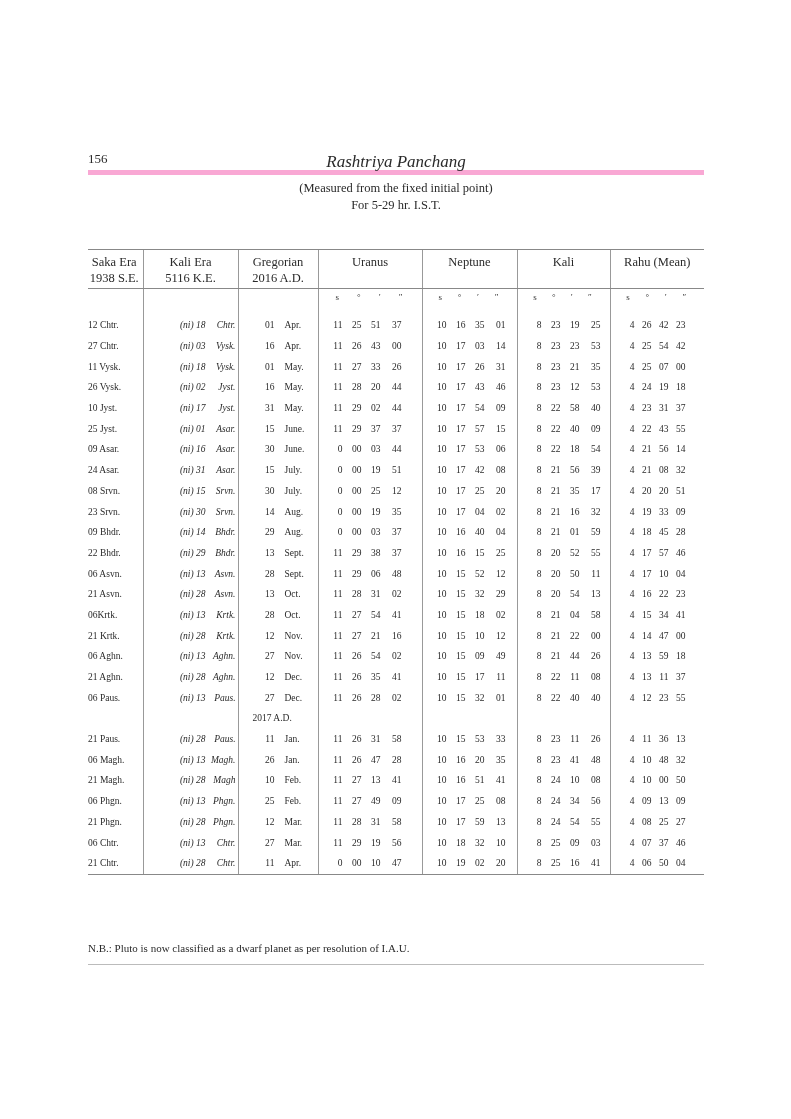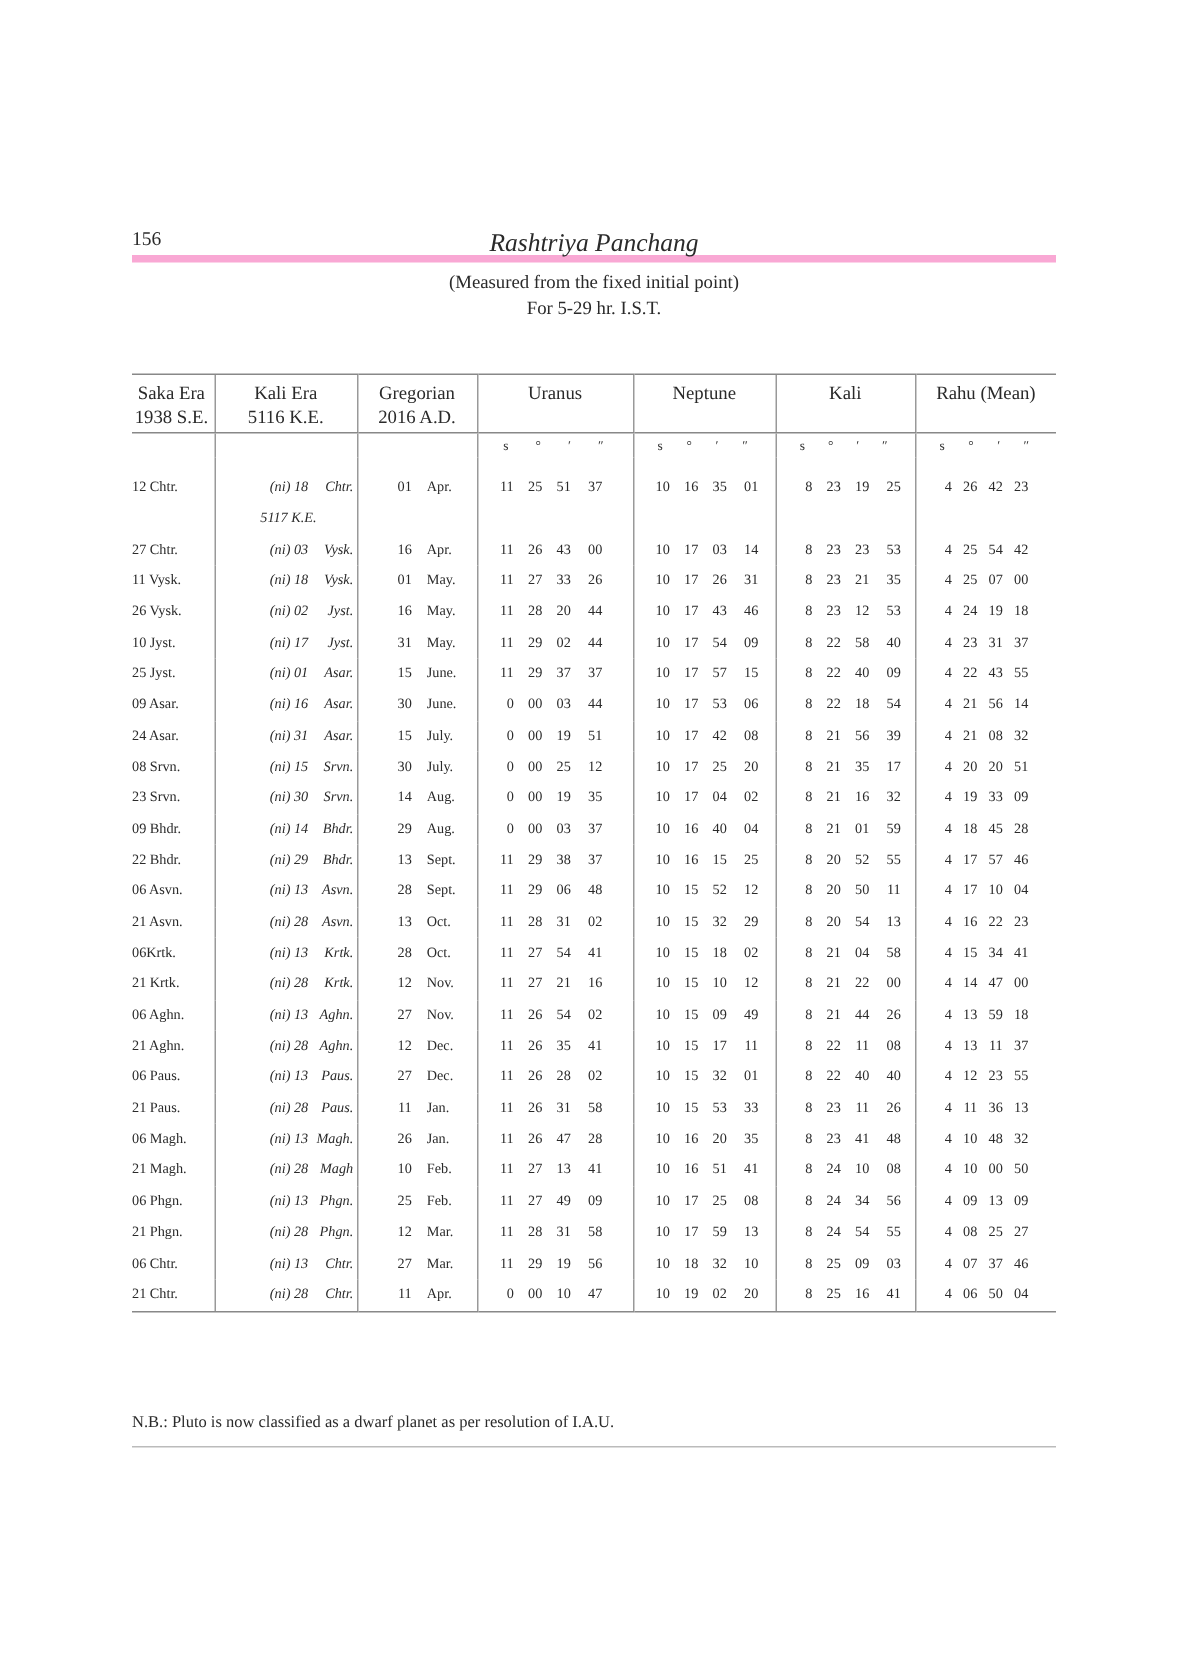--- a/index.html
+++ b/index.html
@@ -188,873 +188,873 @@
           <td class="rahu">
             <div class="dms">
               <span class="s">4</span>
               <span class="d">26</span>
               <span class="m">42</span>
               <span class="sec">23</span>
             </div>
           </td>
         </tr>
         <tr>
+          <td class="saka">27 Chtr.</td>
+          <td class="kali">
+            <div class="kali-inner">
+              <span class="kali-day">(ni) 03</span>
+              <span class="kali-month">Vysk.</span>
+            </div>
+          </td>
+          <td class="greg">
+            <div class="greg-inner">
+              <span class="greg-day">16</span>
+              <span class="greg-month">Apr.</span>
+            </div>
+          </td>
+          <td class="uranus">
+            <div class="dms">
+              <span class="s">11</span>
+              <span class="d">26</span>
+              <span class="m">43</span>
+              <span class="sec">00</span>
+            </div>
+          </td>
+          <td class="neptune">
+            <div class="dms">
+              <span class="s">10</span>
+              <span class="d">17</span>
+              <span class="m">03</span>
+              <span class="sec">14</span>
+            </div>
+          </td>
+          <td class="pluto">
+            <div class="dms">
+              <span class="s">8</span>
+              <span class="d">23</span>
+              <span class="m">23</span>
+              <span class="sec">53</span>
+            </div>
+          </td>
+          <td class="rahu">
+            <div class="dms">
+              <span class="s">4</span>
+              <span class="d">25</span>
+              <span class="m">54</span>
+              <span class="sec">42</span>
+            </div>
+          </td>
+        </tr>
+        <tr>
+          <td class="saka">11 Vysk.</td>
+          <td class="kali">
+            <div class="kali-inner">
+              <span class="kali-day">(ni) 18</span>
+              <span class="kali-month">Vysk.</span>
+            </div>
+          </td>
+          <td class="greg">
+            <div class="greg-inner">
+              <span class="greg-day">01</span>
+              <span class="greg-month">May.</span>
+            </div>
+          </td>
+          <td class="uranus">
+            <div class="dms">
+              <span class="s">11</span>
+              <span class="d">27</span>
+              <span class="m">33</span>
+              <span class="sec">26</span>
+            </div>
+          </td>
+          <td class="neptune">
+            <div class="dms">
+              <span class="s">10</span>
+              <span class="d">17</span>
+              <span class="m">26</span>
+              <span class="sec">31</span>
+            </div>
+          </td>
+          <td class="pluto">
+            <div class="dms">
+              <span class="s">8</span>
+              <span class="d">23</span>
+              <span class="m">21</span>
+              <span class="sec">35</span>
+            </div>
+          </td>
+          <td class="rahu">
+            <div class="dms">
+              <span class="s">4</span>
+              <span class="d">25</span>
+              <span class="m">07</span>
+              <span class="sec">00</span>
+            </div>
+          </td>
+        </tr>
+        <tr>
+          <td class="saka">26 Vysk.</td>
+          <td class="kali">
+            <div class="kali-inner">
+              <span class="kali-day">(ni) 02</span>
+              <span class="kali-month">Jyst.</span>
+            </div>
+          </td>
+          <td class="greg">
+            <div class="greg-inner">
+              <span class="greg-day">16</span>
+              <span class="greg-month">May.</span>
+            </div>
+          </td>
+          <td class="uranus">
+            <div class="dms">
+              <span class="s">11</span>
+              <span class="d">28</span>
+              <span class="m">20</span>
+              <span class="sec">44</span>
+            </div>
+          </td>
+          <td class="neptune">
+            <div class="dms">
+              <span class="s">10</span>
+              <span class="d">17</span>
+              <span class="m">43</span>
+              <span class="sec">46</span>
+            </div>
+          </td>
+          <td class="pluto">
+            <div class="dms">
+              <span class="s">8</span>
+              <span class="d">23</span>
+              <span class="m">12</span>
+              <span class="sec">53</span>
+            </div>
+          </td>
+          <td class="rahu">
+            <div class="dms">
+              <span class="s">4</span>
+              <span class="d">24</span>
+              <span class="m">19</span>
+              <span class="sec">18</span>
+            </div>
+          </td>
+        </tr>
+        <tr>
+          <td class="saka">10 Jyst.</td>
+          <td class="kali">
+            <div class="kali-inner">
+              <span class="kali-day">(ni) 17</span>
+              <span class="kali-month">Jyst.</span>
+            </div>
+          </td>
+          <td class="greg">
+            <div class="greg-inner">
+              <span class="greg-day">31</span>
+              <span class="greg-month">May.</span>
+            </div>
+          </td>
+          <td class="uranus">
+            <div class="dms">
+              <span class="s">11</span>
+              <span class="d">29</span>
+              <span class="m">02</span>
+              <span class="sec">44</span>
+            </div>
+          </td>
+          <td class="neptune">
+            <div class="dms">
+              <span class="s">10</span>
+              <span class="d">17</span>
+              <span class="m">54</span>
+              <span class="sec">09</span>
+            </div>
+          </td>
+          <td class="pluto">
+            <div class="dms">
+              <span class="s">8</span>
+              <span class="d">22</span>
+              <span class="m">58</span>
+              <span class="sec">40</span>
+            </div>
+          </td>
+          <td class="rahu">
+            <div class="dms">
+              <span class="s">4</span>
+              <span class="d">23</span>
+              <span class="m">31</span>
+              <span class="sec">37</span>
+            </div>
+          </td>
+        </tr>
+        <tr>
+          <td class="saka">25 Jyst.</td>
+          <td class="kali">
+            <div class="kali-inner">
+              <span class="kali-day">(ni) 01</span>
+              <span class="kali-month">Asar.</span>
+            </div>
+          </td>
+          <td class="greg">
+            <div class="greg-inner">
+              <span class="greg-day">15</span>
+              <span class="greg-month">June.</span>
+            </div>
+          </td>
+          <td class="uranus">
+            <div class="dms">
+              <span class="s">11</span>
+              <span class="d">29</span>
+              <span class="m">37</span>
+              <span class="sec">37</span>
+            </div>
+          </td>
+          <td class="neptune">
+            <div class="dms">
+              <span class="s">10</span>
+              <span class="d">17</span>
+              <span class="m">57</span>
+              <span class="sec">15</span>
+            </div>
+          </td>
+          <td class="pluto">
+            <div class="dms">
+              <span class="s">8</span>
+              <span class="d">22</span>
+              <span class="m">40</span>
+              <span class="sec">09</span>
+            </div>
+          </td>
+          <td class="rahu">
+            <div class="dms">
+              <span class="s">4</span>
+              <span class="d">22</span>
+              <span class="m">43</span>
+              <span class="sec">55</span>
+            </div>
+          </td>
+        </tr>
+        <tr>
+          <td class="saka">09 Asar.</td>
+          <td class="kali">
+            <div class="kali-inner">
+              <span class="kali-day">(ni) 16</span>
+              <span class="kali-month">Asar.</span>
+            </div>
+          </td>
+          <td class="greg">
+            <div class="greg-inner">
+              <span class="greg-day">30</span>
+              <span class="greg-month">June.</span>
+            </div>
+          </td>
+          <td class="uranus">
+            <div class="dms">
+              <span class="s">0</span>
+              <span class="d">00</span>
+              <span class="m">03</span>
+              <span class="sec">44</span>
+            </div>
+          </td>
+          <td class="neptune">
+            <div class="dms">
+              <span class="s">10</span>
+              <span class="d">17</span>
+              <span class="m">53</span>
+              <span class="sec">06</span>
+            </div>
+          </td>
+          <td class="pluto">
+            <div class="dms">
+              <span class="s">8</span>
+              <span class="d">22</span>
+              <span class="m">18</span>
+              <span class="sec">54</span>
+            </div>
+          </td>
+          <td class="rahu">
+            <div class="dms">
+              <span class="s">4</span>
+              <span class="d">21</span>
+              <span class="m">56</span>
+              <span class="sec">14</span>
+            </div>
+          </td>
+        </tr>
+        <tr>
+          <td class="saka">24 Asar.</td>
+          <td class="kali">
+            <div class="kali-inner">
+              <span class="kali-day">(ni) 31</span>
+              <span class="kali-month">Asar.</span>
+            </div>
+          </td>
+          <td class="greg">
+            <div class="greg-inner">
+              <span class="greg-day">15</span>
+              <span class="greg-month">July.</span>
+            </div>
+          </td>
+          <td class="uranus">
+            <div class="dms">
+              <span class="s">0</span>
+              <span class="d">00</span>
+              <span class="m">19</span>
+              <span class="sec">51</span>
+            </div>
+          </td>
+          <td class="neptune">
+            <div class="dms">
+              <span class="s">10</span>
+              <span class="d">17</span>
+              <span class="m">42</span>
+              <span class="sec">08</span>
+            </div>
+          </td>
+          <td class="pluto">
+            <div class="dms">
+              <span class="s">8</span>
+              <span class="d">21</span>
+              <span class="m">56</span>
+              <span class="sec">39</span>
+            </div>
+          </td>
+          <td class="rahu">
+            <div class="dms">
+              <span class="s">4</span>
+              <span class="d">21</span>
+              <span class="m">08</span>
+              <span class="sec">32</span>
+            </div>
+          </td>
+        </tr>
+        <tr>
+          <td class="saka">08 Srvn.</td>
+          <td class="kali">
+            <div class="kali-inner">
+              <span class="kali-day">(ni) 15</span>
+              <span class="kali-month">Srvn.</span>
+            </div>
+          </td>
+          <td class="greg">
+            <div class="greg-inner">
+              <span class="greg-day">30</span>
+              <span class="greg-month">July.</span>
+            </div>
+          </td>
+          <td class="uranus">
+            <div class="dms">
+              <span class="s">0</span>
+              <span class="d">00</span>
+              <span class="m">25</span>
+              <span class="sec">12</span>
+            </div>
+          </td>
+          <td class="neptune">
+            <div class="dms">
+              <span class="s">10</span>
+              <span class="d">17</span>
+              <span class="m">25</span>
+              <span class="sec">20</span>
+            </div>
+          </td>
+          <td class="pluto">
+            <div class="dms">
+              <span class="s">8</span>
+              <span class="d">21</span>
+              <span class="m">35</span>
+              <span class="sec">17</span>
+            </div>
+          </td>
+          <td class="rahu">
+            <div class="dms">
+              <span class="s">4</span>
+              <span class="d">20</span>
+              <span class="m">20</span>
+              <span class="sec">51</span>
+            </div>
+          </td>
+        </tr>
+        <tr>
+          <td class="saka">23 Srvn.</td>
+          <td class="kali">
+            <div class="kali-inner">
+              <span class="kali-day">(ni) 30</span>
+              <span class="kali-month">Srvn.</span>
+            </div>
+          </td>
+          <td class="greg">
+            <div class="greg-inner">
+              <span class="greg-day">14</span>
+              <span class="greg-month">Aug.</span>
+            </div>
+          </td>
+          <td class="uranus">
+            <div class="dms">
+              <span class="s">0</span>
+              <span class="d">00</span>
+              <span class="m">19</span>
+              <span class="sec">35</span>
+            </div>
+          </td>
+          <td class="neptune">
+            <div class="dms">
+              <span class="s">10</span>
+              <span class="d">17</span>
+              <span class="m">04</span>
+              <span class="sec">02</span>
+            </div>
+          </td>
+          <td class="pluto">
+            <div class="dms">
+              <span class="s">8</span>
+              <span class="d">21</span>
+              <span class="m">16</span>
+              <span class="sec">32</span>
+            </div>
+          </td>
+          <td class="rahu">
+            <div class="dms">
+              <span class="s">4</span>
+              <span class="d">19</span>
+              <span class="m">33</span>
+              <span class="sec">09</span>
+            </div>
+          </td>
+        </tr>
+        <tr>
+          <td class="saka">09 Bhdr.</td>
+          <td class="kali">
+            <div class="kali-inner">
+              <span class="kali-day">(ni) 14</span>
+              <span class="kali-month">Bhdr.</span>
+            </div>
+          </td>
+          <td class="greg">
+            <div class="greg-inner">
+              <span class="greg-day">29</span>
+              <span class="greg-month">Aug.</span>
+            </div>
+          </td>
+          <td class="uranus">
+            <div class="dms">
+              <span class="s">0</span>
+              <span class="d">00</span>
+              <span class="m">03</span>
+              <span class="sec">37</span>
+            </div>
+          </td>
+          <td class="neptune">
+            <div class="dms">
+              <span class="s">10</span>
+              <span class="d">16</span>
+              <span class="m">40</span>
+              <span class="sec">04</span>
+            </div>
+          </td>
+          <td class="pluto">
+            <div class="dms">
+              <span class="s">8</span>
+              <span class="d">21</span>
+              <span class="m">01</span>
+              <span class="sec">59</span>
+            </div>
+          </td>
+          <td class="rahu">
+            <div class="dms">
+              <span class="s">4</span>
+              <span class="d">18</span>
+              <span class="m">45</span>
+              <span class="sec">28</span>
+            </div>
+          </td>
+        </tr>
+        <tr>
+          <td class="saka">22 Bhdr.</td>
+          <td class="kali">
+            <div class="kali-inner">
+              <span class="kali-day">(ni) 29</span>
+              <span class="kali-month">Bhdr.</span>
+            </div>
+          </td>
+          <td class="greg">
+            <div class="greg-inner">
+              <span class="greg-day">13</span>
+              <span class="greg-month">Sept.</span>
+            </div>
+          </td>
+          <td class="uranus">
+            <div class="dms">
+              <span class="s">11</span>
+              <span class="d">29</span>
+              <span class="m">38</span>
+              <span class="sec">37</span>
+            </div>
+          </td>
+          <td class="neptune">
+            <div class="dms">
+              <span class="s">10</span>
+              <span class="d">16</span>
+              <span class="m">15</span>
+              <span class="sec">25</span>
+            </div>
+          </td>
+          <td class="pluto">
+            <div class="dms">
+              <span class="s">8</span>
+              <span class="d">20</span>
+              <span class="m">52</span>
+              <span class="sec">55</span>
+            </div>
+          </td>
+          <td class="rahu">
+            <div class="dms">
+              <span class="s">4</span>
+              <span class="d">17</span>
+              <span class="m">57</span>
+              <span class="sec">46</span>
+            </div>
+          </td>
+        </tr>
+        <tr>
+          <td class="saka">06 Asvn.</td>
+          <td class="kali">
+            <div class="kali-inner">
+              <span class="kali-day">(ni) 13</span>
+              <span class="kali-month">Asvn.</span>
+            </div>
+          </td>
+          <td class="greg">
+            <div class="greg-inner">
+              <span class="greg-day">28</span>
+              <span class="greg-month">Sept.</span>
+            </div>
+          </td>
+          <td class="uranus">
+            <div class="dms">
+              <span class="s">11</span>
+              <span class="d">29</span>
+              <span class="m">06</span>
+              <span class="sec">48</span>
+            </div>
+          </td>
+          <td class="neptune">
+            <div class="dms">
+              <span class="s">10</span>
+              <span class="d">15</span>
+              <span class="m">52</span>
+              <span class="sec">12</span>
+            </div>
+          </td>
+          <td class="pluto">
+            <div class="dms">
+              <span class="s">8</span>
+              <span class="d">20</span>
+              <span class="m">50</span>
+              <span class="sec">11</span>
+            </div>
+          </td>
+          <td class="rahu">
+            <div class="dms">
+              <span class="s">4</span>
+              <span class="d">17</span>
+              <span class="m">10</span>
+              <span class="sec">04</span>
+            </div>
+          </td>
+        </tr>
+        <tr>
+          <td class="saka">21 Asvn.</td>
+          <td class="kali">
+            <div class="kali-inner">
+              <span class="kali-day">(ni) 28</span>
+              <span class="kali-month">Asvn.</span>
+            </div>
+          </td>
+          <td class="greg">
+            <div class="greg-inner">
+              <span class="greg-day">13</span>
+              <span class="greg-month">Oct.</span>
+            </div>
+          </td>
+          <td class="uranus">
+            <div class="dms">
+              <span class="s">11</span>
+              <span class="d">28</span>
+              <span class="m">31</span>
+              <span class="sec">02</span>
+            </div>
+          </td>
+          <td class="neptune">
+            <div class="dms">
+              <span class="s">10</span>
+              <span class="d">15</span>
+              <span class="m">32</span>
+              <span class="sec">29</span>
+            </div>
+          </td>
+          <td class="pluto">
+            <div class="dms">
+              <span class="s">8</span>
+              <span class="d">20</span>
+              <span class="m">54</span>
+              <span class="sec">13</span>
+            </div>
+          </td>
+          <td class="rahu">
+            <div class="dms">
+              <span class="s">4</span>
+              <span class="d">16</span>
+              <span class="m">22</span>
+              <span class="sec">23</span>
+            </div>
+          </td>
+        </tr>
+        <tr>
+          <td class="saka">06Krtk.</td>
+          <td class="kali">
+            <div class="kali-inner">
+              <span class="kali-day">(ni) 13</span>
+              <span class="kali-month">Krtk.</span>
+            </div>
+          </td>
+          <td class="greg">
+            <div class="greg-inner">
+              <span class="greg-day">28</span>
+              <span class="greg-month">Oct.</span>
+            </div>
+          </td>
+          <td class="uranus">
+            <div class="dms">
+              <span class="s">11</span>
+              <span class="d">27</span>
+              <span class="m">54</span>
+              <span class="sec">41</span>
+            </div>
+          </td>
+          <td class="neptune">
+            <div class="dms">
+              <span class="s">10</span>
+              <span class="d">15</span>
+              <span class="m">18</span>
+              <span class="sec">02</span>
+            </div>
+          </td>
+          <td class="pluto">
+            <div class="dms">
+              <span class="s">8</span>
+              <span class="d">21</span>
+              <span class="m">04</span>
+              <span class="sec">58</span>
+            </div>
+          </td>
+          <td class="rahu">
+            <div class="dms">
+              <span class="s">4</span>
+              <span class="d">15</span>
+              <span class="m">34</span>
+              <span class="sec">41</span>
+            </div>
+          </td>
+        </tr>
+        <tr>
+          <td class="saka">21 Krtk.</td>
+          <td class="kali">
+            <div class="kali-inner">
+              <span class="kali-day">(ni) 28</span>
+              <span class="kali-month">Krtk.</span>
+            </div>
+          </td>
+          <td class="greg">
+            <div class="greg-inner">
+              <span class="greg-day">12</span>
+              <span class="greg-month">Nov.</span>
+            </div>
+          </td>
+          <td class="uranus">
+            <div class="dms">
+              <span class="s">11</span>
+              <span class="d">27</span>
+              <span class="m">21</span>
+              <span class="sec">16</span>
+            </div>
+          </td>
+          <td class="neptune">
+            <div class="dms">
+              <span class="s">10</span>
+              <span class="d">15</span>
+              <span class="m">10</span>
+              <span class="sec">12</span>
+            </div>
+          </td>
+          <td class="pluto">
+            <div class="dms">
+              <span class="s">8</span>
+              <span class="d">21</span>
+              <span class="m">22</span>
+              <span class="sec">00</span>
+            </div>
+          </td>
+          <td class="rahu">
+            <div class="dms">
+              <span class="s">4</span>
+              <span class="d">14</span>
+              <span class="m">47</span>
+              <span class="sec">00</span>
+            </div>
+          </td>
+        </tr>
+        <tr>
+          <td class="saka">06 Aghn.</td>
+          <td class="kali">
+            <div class="kali-inner">
+              <span class="kali-day">(ni) 13</span>
+              <span class="kali-month">Aghn.</span>
+            </div>
+          </td>
+          <td class="greg">
+            <div class="greg-inner">
+              <span class="greg-day">27</span>
+              <span class="greg-month">Nov.</span>
+            </div>
+          </td>
+          <td class="uranus">
+            <div class="dms">
+              <span class="s">11</span>
+              <span class="d">26</span>
+              <span class="m">54</span>
+              <span class="sec">02</span>
+            </div>
+          </td>
+          <td class="neptune">
+            <div class="dms">
+              <span class="s">10</span>
+              <span class="d">15</span>
+              <span class="m">09</span>
+              <span class="sec">49</span>
+            </div>
+          </td>
+          <td class="pluto">
+            <div class="dms">
+              <span class="s">8</span>
+              <span class="d">21</span>
+              <span class="m">44</span>
+              <span class="sec">26</span>
+            </div>
+          </td>
+          <td class="rahu">
+            <div class="dms">
+              <span class="s">4</span>
+              <span class="d">13</span>
+              <span class="m">59</span>
+              <span class="sec">18</span>
+            </div>
+          </td>
+        </tr>
+        <tr>
+          <td class="saka">21 Aghn.</td>
+          <td class="kali">
+            <div class="kali-inner">
+              <span class="kali-day">(ni) 28</span>
+              <span class="kali-month">Aghn.</span>
+            </div>
+          </td>
+          <td class="greg">
+            <div class="greg-inner">
+              <span class="greg-day">12</span>
+              <span class="greg-month">Dec.</span>
+            </div>
+          </td>
+          <td class="uranus">
+            <div class="dms">
+              <span class="s">11</span>
+              <span class="d">26</span>
+              <span class="m">35</span>
+              <span class="sec">41</span>
+            </div>
+          </td>
+          <td class="neptune">
+            <div class="dms">
+              <span class="s">10</span>
+              <span class="d">15</span>
+              <span class="m">17</span>
+              <span class="sec">11</span>
+            </div>
+          </td>
+          <td class="pluto">
+            <div class="dms">
+              <span class="s">8</span>
+              <span class="d">22</span>
+              <span class="m">11</span>
+              <span class="sec">08</span>
+            </div>
+          </td>
+          <td class="rahu">
+            <div class="dms">
+              <span class="s">4</span>
+              <span class="d">13</span>
+              <span class="m">11</span>
+              <span class="sec">37</span>
+            </div>
+          </td>
+        </tr>
+        <tr>
+          <td class="saka">06 Paus.</td>
+          <td class="kali">
+            <div class="kali-inner">
+              <span class="kali-day">(ni) 13</span>
+              <span class="kali-month">Paus.</span>
+            </div>
+          </td>
+          <td class="greg">
+            <div class="greg-inner">
+              <span class="greg-day">27</span>
+              <span class="greg-month">Dec.</span>
+            </div>
+          </td>
+          <td class="uranus">
+            <div class="dms">
+              <span class="s">11</span>
+              <span class="d">26</span>
+              <span class="m">28</span>
+              <span class="sec">02</span>
+            </div>
+          </td>
+          <td class="neptune">
+            <div class="dms">
+              <span class="s">10</span>
+              <span class="d">15</span>
+              <span class="m">32</span>
+              <span class="sec">01</span>
+            </div>
+          </td>
+          <td class="pluto">
+            <div class="dms">
+              <span class="s">8</span>
+              <span class="d">22</span>
+              <span class="m">40</span>
+              <span class="sec">40</span>
+            </div>
+          </td>
+          <td class="rahu">
+            <div class="dms">
+              <span class="s">4</span>
+              <span class="d">12</span>
+              <span class="m">23</span>
+              <span class="sec">55</span>
+            </div>
+          </td>
+        </tr>
+        <tr>
           <td></td>
-          <td style="font-style: italic; padding-left: 30px;">5117 K.E.</td>
+          <td></td>
+          <td style="padding-left: 14px;">2017 A.D.</td>
           <td></td>
           <td></td>
           <td></td>
           <td></td>
-          <td></td>
-        </tr>
-        <tr>
-          <td class="saka">27 Chtr.</td>
-          <td class="kali">
-            <div class="kali-inner">
-              <span class="kali-day">(ni) 03</span>
-              <span class="kali-month">Vysk.</span>
-            </div>
-          </td>
-          <td class="greg">
-            <div class="greg-inner">
-              <span class="greg-day">16</span>
-              <span class="greg-month">Apr.</span>
-            </div>
-          </td>
-          <td class="uranus">
-            <div class="dms">
-              <span class="s">11</span>
-              <span class="d">26</span>
-              <span class="m">43</span>
-              <span class="sec">00</span>
-            </div>
-          </td>
-          <td class="neptune">
-            <div class="dms">
-              <span class="s">10</span>
-              <span class="d">17</span>
-              <span class="m">03</span>
-              <span class="sec">14</span>
-            </div>
-          </td>
-          <td class="pluto">
-            <div class="dms">
-              <span class="s">8</span>
-              <span class="d">23</span>
-              <span class="m">23</span>
-              <span class="sec">53</span>
-            </div>
-          </td>
-          <td class="rahu">
-            <div class="dms">
-              <span class="s">4</span>
-              <span class="d">25</span>
-              <span class="m">54</span>
-              <span class="sec">42</span>
-            </div>
-          </td>
-        </tr>
-        <tr>
-          <td class="saka">11 Vysk.</td>
-          <td class="kali">
-            <div class="kali-inner">
-              <span class="kali-day">(ni) 18</span>
-              <span class="kali-month">Vysk.</span>
-            </div>
-          </td>
-          <td class="greg">
-            <div class="greg-inner">
-              <span class="greg-day">01</span>
-              <span class="greg-month">May.</span>
-            </div>
-          </td>
-          <td class="uranus">
-            <div class="dms">
-              <span class="s">11</span>
-              <span class="d">27</span>
-              <span class="m">33</span>
-              <span class="sec">26</span>
-            </div>
-          </td>
-          <td class="neptune">
-            <div class="dms">
-              <span class="s">10</span>
-              <span class="d">17</span>
-              <span class="m">26</span>
-              <span class="sec">31</span>
-            </div>
-          </td>
-          <td class="pluto">
-            <div class="dms">
-              <span class="s">8</span>
-              <span class="d">23</span>
-              <span class="m">21</span>
-              <span class="sec">35</span>
-            </div>
-          </td>
-          <td class="rahu">
-            <div class="dms">
-              <span class="s">4</span>
-              <span class="d">25</span>
-              <span class="m">07</span>
-              <span class="sec">00</span>
-            </div>
-          </td>
-        </tr>
-        <tr>
-          <td class="saka">26 Vysk.</td>
-          <td class="kali">
-            <div class="kali-inner">
-              <span class="kali-day">(ni) 02</span>
-              <span class="kali-month">Jyst.</span>
-            </div>
-          </td>
-          <td class="greg">
-            <div class="greg-inner">
-              <span class="greg-day">16</span>
-              <span class="greg-month">May.</span>
-            </div>
-          </td>
-          <td class="uranus">
-            <div class="dms">
-              <span class="s">11</span>
-              <span class="d">28</span>
-              <span class="m">20</span>
-              <span class="sec">44</span>
-            </div>
-          </td>
-          <td class="neptune">
-            <div class="dms">
-              <span class="s">10</span>
-              <span class="d">17</span>
-              <span class="m">43</span>
-              <span class="sec">46</span>
-            </div>
-          </td>
-          <td class="pluto">
-            <div class="dms">
-              <span class="s">8</span>
-              <span class="d">23</span>
-              <span class="m">12</span>
-              <span class="sec">53</span>
-            </div>
-          </td>
-          <td class="rahu">
-            <div class="dms">
-              <span class="s">4</span>
-              <span class="d">24</span>
-              <span class="m">19</span>
-              <span class="sec">18</span>
-            </div>
-          </td>
-        </tr>
-        <tr>
-          <td class="saka">10 Jyst.</td>
-          <td class="kali">
-            <div class="kali-inner">
-              <span class="kali-day">(ni) 17</span>
-              <span class="kali-month">Jyst.</span>
-            </div>
-          </td>
-          <td class="greg">
-            <div class="greg-inner">
-              <span class="greg-day">31</span>
-              <span class="greg-month">May.</span>
-            </div>
-          </td>
-          <td class="uranus">
-            <div class="dms">
-              <span class="s">11</span>
-              <span class="d">29</span>
-              <span class="m">02</span>
-              <span class="sec">44</span>
-            </div>
-          </td>
-          <td class="neptune">
-            <div class="dms">
-              <span class="s">10</span>
-              <span class="d">17</span>
-              <span class="m">54</span>
-              <span class="sec">09</span>
-            </div>
-          </td>
-          <td class="pluto">
-            <div class="dms">
-              <span class="s">8</span>
-              <span class="d">22</span>
-              <span class="m">58</span>
-              <span class="sec">40</span>
-            </div>
-          </td>
-          <td class="rahu">
-            <div class="dms">
-              <span class="s">4</span>
-              <span class="d">23</span>
-              <span class="m">31</span>
-              <span class="sec">37</span>
-            </div>
-          </td>
-        </tr>
-        <tr>
-          <td class="saka">25 Jyst.</td>
-          <td class="kali">
-            <div class="kali-inner">
-              <span class="kali-day">(ni) 01</span>
-              <span class="kali-month">Asar.</span>
-            </div>
-          </td>
-          <td class="greg">
-            <div class="greg-inner">
-              <span class="greg-day">15</span>
-              <span class="greg-month">June.</span>
-            </div>
-          </td>
-          <td class="uranus">
-            <div class="dms">
-              <span class="s">11</span>
-              <span class="d">29</span>
-              <span class="m">37</span>
-              <span class="sec">37</span>
-            </div>
-          </td>
-          <td class="neptune">
-            <div class="dms">
-              <span class="s">10</span>
-              <span class="d">17</span>
-              <span class="m">57</span>
-              <span class="sec">15</span>
-            </div>
-          </td>
-          <td class="pluto">
-            <div class="dms">
-              <span class="s">8</span>
-              <span class="d">22</span>
-              <span class="m">40</span>
-              <span class="sec">09</span>
-            </div>
-          </td>
-          <td class="rahu">
-            <div class="dms">
-              <span class="s">4</span>
-              <span class="d">22</span>
-              <span class="m">43</span>
-              <span class="sec">55</span>
-            </div>
-          </td>
-        </tr>
-        <tr>
-          <td class="saka">09 Asar.</td>
-          <td class="kali">
-            <div class="kali-inner">
-              <span class="kali-day">(ni) 16</span>
-              <span class="kali-month">Asar.</span>
-            </div>
-          </td>
-          <td class="greg">
-            <div class="greg-inner">
-              <span class="greg-day">30</span>
-              <span class="greg-month">June.</span>
-            </div>
-          </td>
-          <td class="uranus">
-            <div class="dms">
-              <span class="s">0</span>
-              <span class="d">00</span>
-              <span class="m">03</span>
-              <span class="sec">44</span>
-            </div>
-          </td>
-          <td class="neptune">
-            <div class="dms">
-              <span class="s">10</span>
-              <span class="d">17</span>
-              <span class="m">53</span>
-              <span class="sec">06</span>
-            </div>
-          </td>
-          <td class="pluto">
-            <div class="dms">
-              <span class="s">8</span>
-              <span class="d">22</span>
-              <span class="m">18</span>
-              <span class="sec">54</span>
-            </div>
-          </td>
-          <td class="rahu">
-            <div class="dms">
-              <span class="s">4</span>
-              <span class="d">21</span>
-              <span class="m">56</span>
-              <span class="sec">14</span>
-            </div>
-          </td>
-        </tr>
-        <tr>
-          <td class="saka">24 Asar.</td>
-          <td class="kali">
-            <div class="kali-inner">
-              <span class="kali-day">(ni) 31</span>
-              <span class="kali-month">Asar.</span>
-            </div>
-          </td>
-          <td class="greg">
-            <div class="greg-inner">
-              <span class="greg-day">15</span>
-              <span class="greg-month">July.</span>
-            </div>
-          </td>
-          <td class="uranus">
-            <div class="dms">
-              <span class="s">0</span>
-              <span class="d">00</span>
-              <span class="m">19</span>
-              <span class="sec">51</span>
-            </div>
-          </td>
-          <td class="neptune">
-            <div class="dms">
-              <span class="s">10</span>
-              <span class="d">17</span>
-              <span class="m">42</span>
-              <span class="sec">08</span>
-            </div>
-          </td>
-          <td class="pluto">
-            <div class="dms">
-              <span class="s">8</span>
-              <span class="d">21</span>
-              <span class="m">56</span>
-              <span class="sec">39</span>
-            </div>
-          </td>
-          <td class="rahu">
-            <div class="dms">
-              <span class="s">4</span>
-              <span class="d">21</span>
-              <span class="m">08</span>
-              <span class="sec">32</span>
-            </div>
-          </td>
-        </tr>
-        <tr>
-          <td class="saka">08 Srvn.</td>
-          <td class="kali">
-            <div class="kali-inner">
-              <span class="kali-day">(ni) 15</span>
-              <span class="kali-month">Srvn.</span>
-            </div>
-          </td>
-          <td class="greg">
-            <div class="greg-inner">
-              <span class="greg-day">30</span>
-              <span class="greg-month">July.</span>
-            </div>
-          </td>
-          <td class="uranus">
-            <div class="dms">
-              <span class="s">0</span>
-              <span class="d">00</span>
-              <span class="m">25</span>
-              <span class="sec">12</span>
-            </div>
-          </td>
-          <td class="neptune">
-            <div class="dms">
-              <span class="s">10</span>
-              <span class="d">17</span>
-              <span class="m">25</span>
-              <span class="sec">20</span>
-            </div>
-          </td>
-          <td class="pluto">
-            <div class="dms">
-              <span class="s">8</span>
-              <span class="d">21</span>
-              <span class="m">35</span>
-              <span class="sec">17</span>
-            </div>
-          </td>
-          <td class="rahu">
-            <div class="dms">
-              <span class="s">4</span>
-              <span class="d">20</span>
-              <span class="m">20</span>
-              <span class="sec">51</span>
-            </div>
-          </td>
-        </tr>
-        <tr>
-          <td class="saka">23 Srvn.</td>
-          <td class="kali">
-            <div class="kali-inner">
-              <span class="kali-day">(ni) 30</span>
-              <span class="kali-month">Srvn.</span>
-            </div>
-          </td>
-          <td class="greg">
-            <div class="greg-inner">
-              <span class="greg-day">14</span>
-              <span class="greg-month">Aug.</span>
-            </div>
-          </td>
-          <td class="uranus">
-            <div class="dms">
-              <span class="s">0</span>
-              <span class="d">00</span>
-              <span class="m">19</span>
-              <span class="sec">35</span>
-            </div>
-          </td>
-          <td class="neptune">
-            <div class="dms">
-              <span class="s">10</span>
-              <span class="d">17</span>
-              <span class="m">04</span>
-              <span class="sec">02</span>
-            </div>
-          </td>
-          <td class="pluto">
-            <div class="dms">
-              <span class="s">8</span>
-              <span class="d">21</span>
-              <span class="m">16</span>
-              <span class="sec">32</span>
-            </div>
-          </td>
-          <td class="rahu">
-            <div class="dms">
-              <span class="s">4</span>
-              <span class="d">19</span>
-              <span class="m">33</span>
-              <span class="sec">09</span>
-            </div>
-          </td>
-        </tr>
-        <tr>
-          <td class="saka">09 Bhdr.</td>
-          <td class="kali">
-            <div class="kali-inner">
-              <span class="kali-day">(ni) 14</span>
-              <span class="kali-month">Bhdr.</span>
-            </div>
-          </td>
-          <td class="greg">
-            <div class="greg-inner">
-              <span class="greg-day">29</span>
-              <span class="greg-month">Aug.</span>
-            </div>
-          </td>
-          <td class="uranus">
-            <div class="dms">
-              <span class="s">0</span>
-              <span class="d">00</span>
-              <span class="m">03</span>
-              <span class="sec">37</span>
-            </div>
-          </td>
-          <td class="neptune">
-            <div class="dms">
-              <span class="s">10</span>
-              <span class="d">16</span>
-              <span class="m">40</span>
-              <span class="sec">04</span>
-            </div>
-          </td>
-          <td class="pluto">
-            <div class="dms">
-              <span class="s">8</span>
-              <span class="d">21</span>
-              <span class="m">01</span>
-              <span class="sec">59</span>
-            </div>
-          </td>
-          <td class="rahu">
-            <div class="dms">
-              <span class="s">4</span>
-              <span class="d">18</span>
-              <span class="m">45</span>
-              <span class="sec">28</span>
-            </div>
-          </td>
-        </tr>
-        <tr>
-          <td class="saka">22 Bhdr.</td>
-          <td class="kali">
-            <div class="kali-inner">
-              <span class="kali-day">(ni) 29</span>
-              <span class="kali-month">Bhdr.</span>
-            </div>
-          </td>
-          <td class="greg">
-            <div class="greg-inner">
-              <span class="greg-day">13</span>
-              <span class="greg-month">Sept.</span>
-            </div>
-          </td>
-          <td class="uranus">
-            <div class="dms">
-              <span class="s">11</span>
-              <span class="d">29</span>
-              <span class="m">38</span>
-              <span class="sec">37</span>
-            </div>
-          </td>
-          <td class="neptune">
-            <div class="dms">
-              <span class="s">10</span>
-              <span class="d">16</span>
-              <span class="m">15</span>
-              <span class="sec">25</span>
-            </div>
-          </td>
-          <td class="pluto">
-            <div class="dms">
-              <span class="s">8</span>
-              <span class="d">20</span>
-              <span class="m">52</span>
-              <span class="sec">55</span>
-            </div>
-          </td>
-          <td class="rahu">
-            <div class="dms">
-              <span class="s">4</span>
-              <span class="d">17</span>
-              <span class="m">57</span>
-              <span class="sec">46</span>
-            </div>
-          </td>
-        </tr>
-        <tr>
-          <td class="saka">06 Asvn.</td>
-          <td class="kali">
-            <div class="kali-inner">
-              <span class="kali-day">(ni) 13</span>
-              <span class="kali-month">Asvn.</span>
-            </div>
-          </td>
-          <td class="greg">
-            <div class="greg-inner">
-              <span class="greg-day">28</span>
-              <span class="greg-month">Sept.</span>
-            </div>
-          </td>
-          <td class="uranus">
-            <div class="dms">
-              <span class="s">11</span>
-              <span class="d">29</span>
-              <span class="m">06</span>
-              <span class="sec">48</span>
-            </div>
-          </td>
-          <td class="neptune">
-            <div class="dms">
-              <span class="s">10</span>
-              <span class="d">15</span>
-              <span class="m">52</span>
-              <span class="sec">12</span>
-            </div>
-          </td>
-          <td class="pluto">
-            <div class="dms">
-              <span class="s">8</span>
-              <span class="d">20</span>
-              <span class="m">50</span>
-              <span class="sec">11</span>
-            </div>
-          </td>
-          <td class="rahu">
-            <div class="dms">
-              <span class="s">4</span>
-              <span class="d">17</span>
-              <span class="m">10</span>
-              <span class="sec">04</span>
-            </div>
-          </td>
-        </tr>
-        <tr>
-          <td class="saka">21 Asvn.</td>
-          <td class="kali">
-            <div class="kali-inner">
-              <span class="kali-day">(ni) 28</span>
-              <span class="kali-month">Asvn.</span>
-            </div>
-          </td>
-          <td class="greg">
-            <div class="greg-inner">
-              <span class="greg-day">13</span>
-              <span class="greg-month">Oct.</span>
-            </div>
-          </td>
-          <td class="uranus">
-            <div class="dms">
-              <span class="s">11</span>
-              <span class="d">28</span>
-              <span class="m">31</span>
-              <span class="sec">02</span>
-            </div>
-          </td>
-          <td class="neptune">
-            <div class="dms">
-              <span class="s">10</span>
-              <span class="d">15</span>
-              <span class="m">32</span>
-              <span class="sec">29</span>
-            </div>
-          </td>
-          <td class="pluto">
-            <div class="dms">
-              <span class="s">8</span>
-              <span class="d">20</span>
-              <span class="m">54</span>
-              <span class="sec">13</span>
-            </div>
-          </td>
-          <td class="rahu">
-            <div class="dms">
-              <span class="s">4</span>
-              <span class="d">16</span>
-              <span class="m">22</span>
-              <span class="sec">23</span>
-            </div>
-          </td>
-        </tr>
-        <tr>
-          <td class="saka">06Krtk.</td>
-          <td class="kali">
-            <div class="kali-inner">
-              <span class="kali-day">(ni) 13</span>
-              <span class="kali-month">Krtk.</span>
-            </div>
-          </td>
-          <td class="greg">
-            <div class="greg-inner">
-              <span class="greg-day">28</span>
-              <span class="greg-month">Oct.</span>
-            </div>
-          </td>
-          <td class="uranus">
-            <div class="dms">
-              <span class="s">11</span>
-              <span class="d">27</span>
-              <span class="m">54</span>
-              <span class="sec">41</span>
-            </div>
-          </td>
-          <td class="neptune">
-            <div class="dms">
-              <span class="s">10</span>
-              <span class="d">15</span>
-              <span class="m">18</span>
-              <span class="sec">02</span>
-            </div>
-          </td>
-          <td class="pluto">
-            <div class="dms">
-              <span class="s">8</span>
-              <span class="d">21</span>
-              <span class="m">04</span>
-              <span class="sec">58</span>
-            </div>
-          </td>
-          <td class="rahu">
-            <div class="dms">
-              <span class="s">4</span>
-              <span class="d">15</span>
-              <span class="m">34</span>
-              <span class="sec">41</span>
-            </div>
-          </td>
-        </tr>
-        <tr>
-          <td class="saka">21 Krtk.</td>
-          <td class="kali">
-            <div class="kali-inner">
-              <span class="kali-day">(ni) 28</span>
-              <span class="kali-month">Krtk.</span>
-            </div>
-          </td>
-          <td class="greg">
-            <div class="greg-inner">
-              <span class="greg-day">12</span>
-              <span class="greg-month">Nov.</span>
-            </div>
-          </td>
-          <td class="uranus">
-            <div class="dms">
-              <span class="s">11</span>
-              <span class="d">27</span>
-              <span class="m">21</span>
-              <span class="sec">16</span>
-            </div>
-          </td>
-          <td class="neptune">
-            <div class="dms">
-              <span class="s">10</span>
-              <span class="d">15</span>
-              <span class="m">10</span>
-              <span class="sec">12</span>
-            </div>
-          </td>
-          <td class="pluto">
-            <div class="dms">
-              <span class="s">8</span>
-              <span class="d">21</span>
-              <span class="m">22</span>
-              <span class="sec">00</span>
-            </div>
-          </td>
-          <td class="rahu">
-            <div class="dms">
-              <span class="s">4</span>
-              <span class="d">14</span>
-              <span class="m">47</span>
-              <span class="sec">00</span>
-            </div>
-          </td>
-        </tr>
-        <tr>
-          <td class="saka">06 Aghn.</td>
-          <td class="kali">
-            <div class="kali-inner">
-              <span class="kali-day">(ni) 13</span>
-              <span class="kali-month">Aghn.</span>
-            </div>
-          </td>
-          <td class="greg">
-            <div class="greg-inner">
-              <span class="greg-day">27</span>
-              <span class="greg-month">Nov.</span>
-            </div>
-          </td>
-          <td class="uranus">
-            <div class="dms">
-              <span class="s">11</span>
-              <span class="d">26</span>
-              <span class="m">54</span>
-              <span class="sec">02</span>
-            </div>
-          </td>
-          <td class="neptune">
-            <div class="dms">
-              <span class="s">10</span>
-              <span class="d">15</span>
-              <span class="m">09</span>
-              <span class="sec">49</span>
-            </div>
-          </td>
-          <td class="pluto">
-            <div class="dms">
-              <span class="s">8</span>
-              <span class="d">21</span>
-              <span class="m">44</span>
-              <span class="sec">26</span>
-            </div>
-          </td>
-          <td class="rahu">
-            <div class="dms">
-              <span class="s">4</span>
-              <span class="d">13</span>
-              <span class="m">59</span>
-              <span class="sec">18</span>
-            </div>
-          </td>
-        </tr>
-        <tr>
-          <td class="saka">21 Aghn.</td>
-          <td class="kali">
-            <div class="kali-inner">
-              <span class="kali-day">(ni) 28</span>
-              <span class="kali-month">Aghn.</span>
-            </div>
-          </td>
-          <td class="greg">
-            <div class="greg-inner">
-              <span class="greg-day">12</span>
-              <span class="greg-month">Dec.</span>
-            </div>
-          </td>
-          <td class="uranus">
-            <div class="dms">
-              <span class="s">11</span>
-              <span class="d">26</span>
-              <span class="m">35</span>
-              <span class="sec">41</span>
-            </div>
-          </td>
-          <td class="neptune">
-            <div class="dms">
-              <span class="s">10</span>
-              <span class="d">15</span>
-              <span class="m">17</span>
-              <span class="sec">11</span>
-            </div>
-          </td>
-          <td class="pluto">
-            <div class="dms">
-              <span class="s">8</span>
-              <span class="d">22</span>
-              <span class="m">11</span>
-              <span class="sec">08</span>
-            </div>
-          </td>
-          <td class="rahu">
-            <div class="dms">
-              <span class="s">4</span>
-              <span class="d">13</span>
-              <span class="m">11</span>
-              <span class="sec">37</span>
-            </div>
-          </td>
-        </tr>
-        <tr>
-          <td class="saka">06 Paus.</td>
-          <td class="kali">
-            <div class="kali-inner">
-              <span class="kali-day">(ni) 13</span>
-              <span class="kali-month">Paus.</span>
-            </div>
-          </td>
-          <td class="greg">
-            <div class="greg-inner">
-              <span class="greg-day">27</span>
-              <span class="greg-month">Dec.</span>
-            </div>
-          </td>
-          <td class="uranus">
-            <div class="dms">
-              <span class="s">11</span>
-              <span class="d">26</span>
-              <span class="m">28</span>
-              <span class="sec">02</span>
-            </div>
-          </td>
-          <td class="neptune">
-            <div class="dms">
-              <span class="s">10</span>
-              <span class="d">15</span>
-              <span class="m">32</span>
-              <span class="sec">01</span>
-            </div>
-          </td>
-          <td class="pluto">
-            <div class="dms">
-              <span class="s">8</span>
-              <span class="d">22</span>
-              <span class="m">40</span>
-              <span class="sec">40</span>
-            </div>
-          </td>
-          <td class="rahu">
-            <div class="dms">
-              <span class="s">4</span>
-              <span class="d">12</span>
-              <span class="m">23</span>
-              <span class="sec">55</span>
-            </div>
-          </td>
         </tr>
         <tr>
           <td class="saka">21 Paus.</td>
           <td class="kali">
             <div class="kali-inner">
               <span class="kali-day">(ni) 28</span>
               <span class="kali-month">Paus.</span>
             </div>
           </td>
           <td class="greg">

